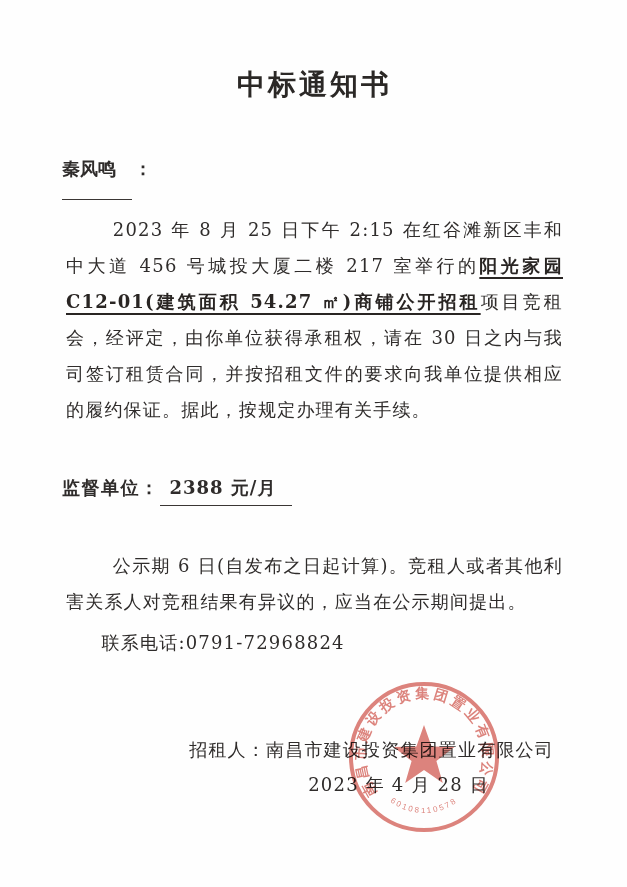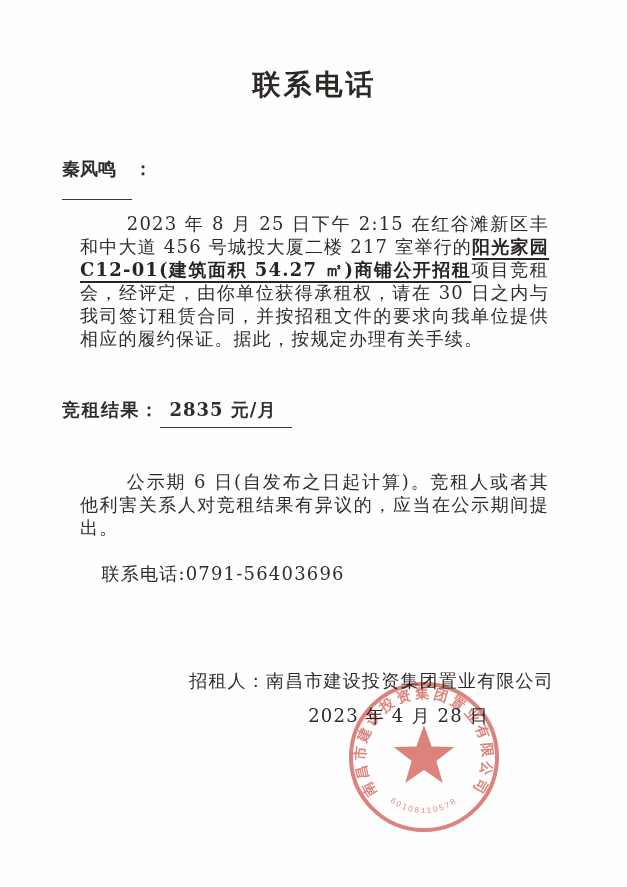--- a/index.html
+++ b/index.html
@@ -39,23 +39,23 @@
     line-height: 30px;
   }
   .addressee .addr-name {
     display: inline-block;
     border-bottom: 1.5px solid #3a3634;
     padding-right: 16px;
     padding-bottom: 15px;
   }
   .addressee .addr-colon { margin-left: 2px; }
   .para {
-    margin: 18px;
+    margin: 4px;
     font-size: 18px;
-    line-height: 23px;
+    line-height: 36px;
     letter-spacing: 1.2px;
     text-align: justify;
     text-indent: 2.6em;
   }
   .para-first { margin-top: 12px; }
   .highlight {
     font-weight: bold;
     text-decoration: underline;
     text-underline-offset: 5px;
     text-decoration-thickness: 1.5px;
@@ -115,35 +115,35 @@
     font-size: 8px;
     letter-spacing: 2.2px;
     fill: currentColor;
   }
 </style>
 </head>
 <body>
 
 <div class="page">
 
-  <h1 class="doc-title">联系电话</h1>
+  <h1 class="doc-title">中标通知书</h1>
 
   <div class="addressee">
     <span class="addr-name">秦风鸣</span><span class="addr-colon">：</span>
   </div>
 
   <p class="para para-first"><span>2023 年 8 月 25 日下午 2:15 在红谷滩新区丰和中大道 456 号城投大厦二楼 217 室举行的</span><span class="highlight">阳光家园 C12-01(建筑面积 54.27 ㎡)商铺公开招租</span><span>项目竞租会，经评定，由你单位获得承租权，请在 30 日之内与我司签订租赁合同，并按招租文件的要求向我单位提供相应的履约保证。据此，按规定办理有关手续。</span></p>
 
   <p class="result-line">
-    <span class="result-label">竞租结果：</span><span class="result-value">2835 元/月</span>
+    <span class="result-label">监督单位：</span><span class="result-value">2388 元/月</span>
   </p>
 
   <p class="para notice-para">公示期 6 日(自发布之日起计算)。竞租人或者其他利害关系人对竞租结果有异议的，应当在公示期间提出。</p>
 
-  <p class="plain-line">联系电话:0791-56403696</p>
+  <p class="plain-line">联系电话:0791-72968824</p>
 
   <div class="signature">
     <div class="sig-lessor">招租人：南昌市建设投资集团置业有限公司</div>
     <div class="sig-date">2023 年 4 月 28 日</div>
   </div>
 
   <svg class="seal" viewBox="0 0 170 170" aria-hidden="true">
     <defs>
       <path id="seal-top-arc" d="M 36.7,118.8 A 59,59 0 1 1 133.3,118.8" fill="none"></path>
       <path id="seal-bottom-arc" d="M 50.5,129.1 A 56,56 0 0 0 119.5,129.1" fill="none"></path>

